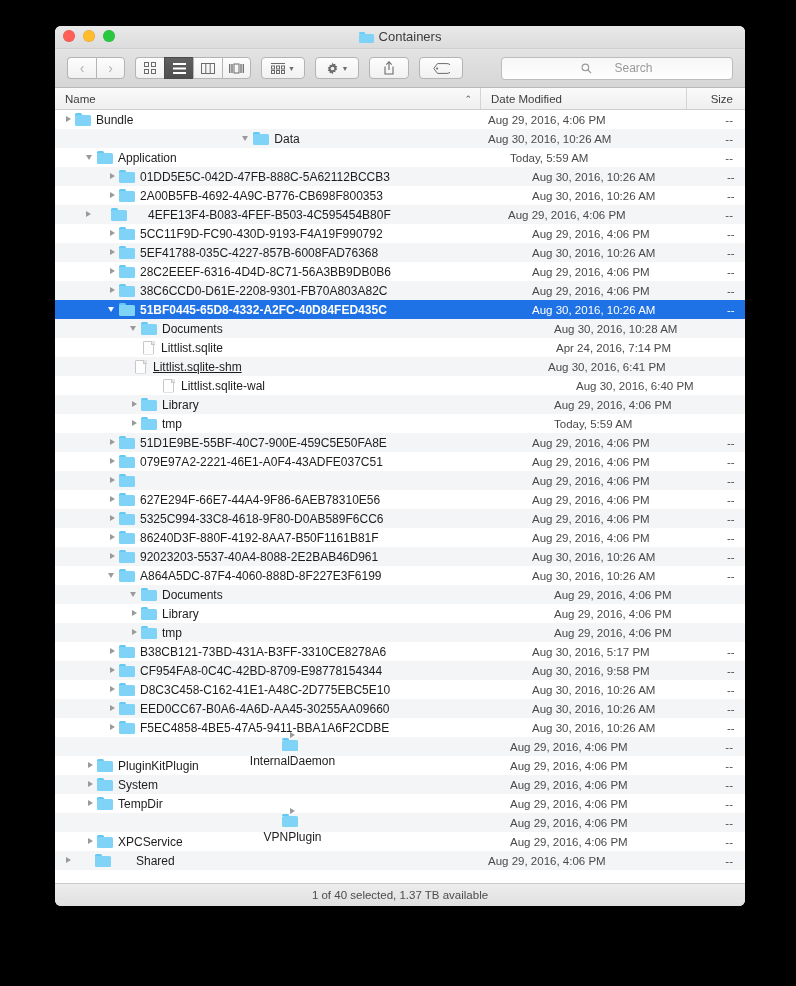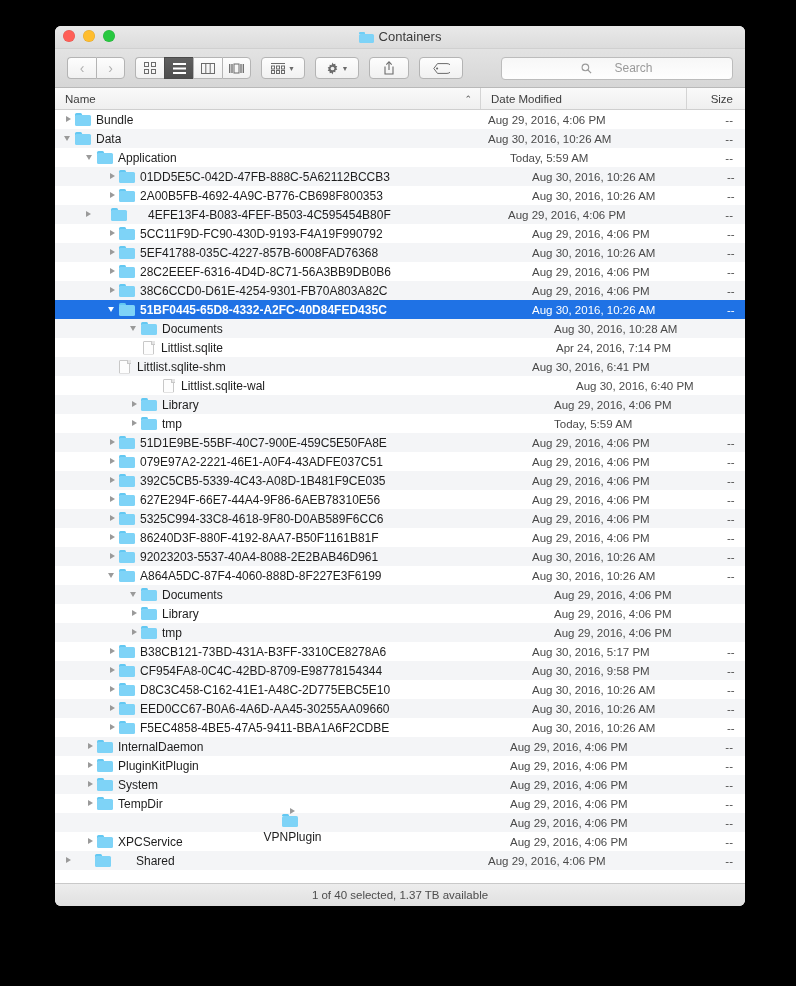--- a/index.html
+++ b/index.html
@@ -354,21 +354,21 @@
       <div class="row odd">
         <div class="cell-name" style="padding-left: 8px;">
           <span class="tri closed"></span>
           <span class="ficon folder"></span>
           <span class="name-text">Bundle</span>
         </div>
         <div class="cell-date">Aug 29, 2016, 4:06 PM</div>
         <div class="cell-size">--</div>
       </div>
       <div class="row even">
-        <div class="cell-name" style="padding-left: 8px;">
+        <div class="cell-name" style="padding-left: 8px; justify-content: center;">
           <span class="tri open"></span>
           <span class="ficon folder"></span>
           <span class="name-text">Data</span>
         </div>
         <div class="cell-date">Aug 30, 2016, 10:26 AM</div>
         <div class="cell-size">--</div>
       </div>
       <div class="row odd">
         <div class="cell-name" style="padding-left: 30px;">
           <span class="tri open"></span>
@@ -429,21 +429,21 @@
           <span class="ficon folder"></span>
           <span class="name-text">28C2EEEF-6316-4D4D-8C71-56A3BB9DB0B6</span>
         </div>
         <div class="cell-date">Aug 29, 2016, 4:06 PM</div>
         <div class="cell-size">--</div>
       </div>
       <div class="row even">
         <div class="cell-name" style="padding-left: 52px;">
           <span class="tri closed"></span>
           <span class="ficon folder"></span>
-          <span class="name-text">38C6CCD0-D61E-4254-9301-FB70A803A82C</span>
+          <span class="name-text">38C6CCD0-D61E-2208-9301-FB70A803A82C</span>
         </div>
         <div class="cell-date">Aug 29, 2016, 4:06 PM</div>
         <div class="cell-size">--</div>
       </div>
       <div class="row odd selected">
         <div class="cell-name" style="padding-left: 52px;">
           <span class="tri open"></span>
           <span class="ficon folder"></span>
           <span class="name-text">51BF0445-65D8-4332-A2FC-40D84FED435C</span>
         </div>
@@ -460,21 +460,21 @@
       </div>
       <div class="row odd">
         <div class="cell-name" style="padding-left: 76px;">
           <span class="tri"></span>
           <span class="ficon doc"></span>
           <span class="name-text">Littlist.sqlite</span>
         </div>
         <div class="cell-date">Apr 24, 2016, 7:14 PM</div>
       </div>
       <div class="row even">
-        <div class="cell-name" style="padding-left: 52px;">
+        <div class="cell-name" style="padding-left: 68px; text-decoration: underline;">
           <span class="tri"></span>
           <span class="ficon doc"></span>
           <span class="name-text">Littlist.sqlite-shm</span>
         </div>
         <div class="cell-date">Aug 30, 2016, 6:41 PM</div>
       </div>
       <div class="row odd">
         <div class="cell-name" style="padding-left: 96px;">
           <span class="tri"></span>
           <span class="ficon doc"></span>
@@ -513,21 +513,20 @@
           <span class="ficon folder"></span>
           <span class="name-text">079E97A2-2221-46E1-A0F4-43ADFE037C51</span>
         </div>
         <div class="cell-date">Aug 29, 2016, 4:06 PM</div>
         <div class="cell-size">--</div>
       </div>
       <div class="row even">
         <div class="cell-name" style="padding-left: 52px;">
           <span class="tri closed"></span>
           <span class="ficon folder"></span>
-          <span class="name-text">392C5CB5-5339-4C43-A08D-1B481F9CE035</span>
         </div>
         <div class="cell-date">Aug 29, 2016, 4:06 PM</div>
         <div class="cell-size">--</div>
       </div>
       <div class="row odd">
         <div class="cell-name" style="padding-left: 52px;">
           <span class="tri closed"></span>
           <span class="ficon folder"></span>
           <span class="name-text">627E294F-66E7-44A4-9F86-6AEB78310E56</span>
         </div>
@@ -633,21 +632,21 @@
       <div class="row odd">
         <div class="cell-name" style="padding-left: 52px;">
           <span class="tri closed"></span>
           <span class="ficon folder"></span>
           <span class="name-text">F5EC4858-4BE5-47A5-9411-BBA1A6F2CDBE</span>
         </div>
         <div class="cell-date">Aug 30, 2016, 10:26 AM</div>
         <div class="cell-size">--</div>
       </div>
       <div class="row even">
-        <div class="cell-name" style="padding-left: 30px;">
+        <div class="cell-name" style="padding-left: 30px; flex-direction: column;">
           <span class="tri closed"></span>
           <span class="ficon folder"></span>
           <span class="name-text">InternalDaemon</span>
         </div>
         <div class="cell-date">Aug 29, 2016, 4:06 PM</div>
         <div class="cell-size">--</div>
       </div>
       <div class="row odd">
         <div class="cell-name" style="padding-left: 30px;">
           <span class="tri closed"></span>

